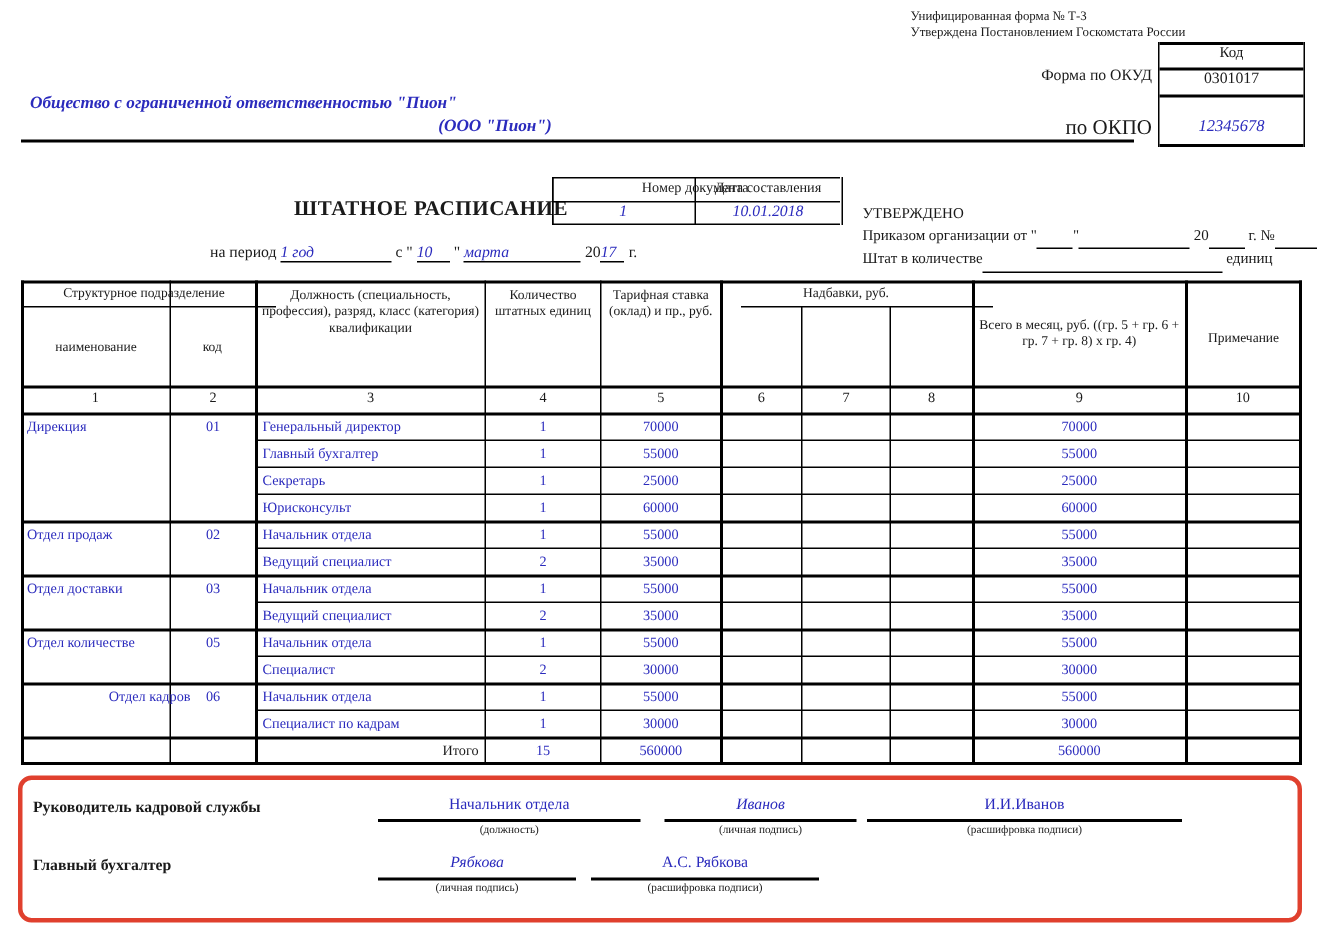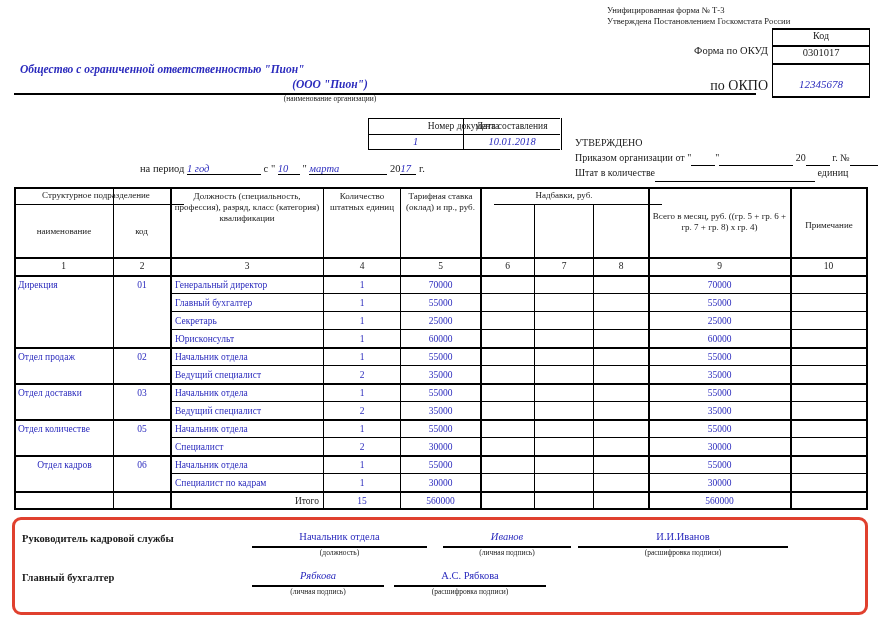--- a/index.html
+++ b/index.html
@@ -90,22 +90,22 @@
     <div class="cb-line" style="top:35px;"></div>
     <div class="cb-line" style="top:68px;"></div>
     <div class="cb-cell" style="top:2px;font-size:10px;">Код</div>
     <div class="cb-cell" style="top:19px;font-size:10.5px;">0301017</div>
     <div class="cb-cell blue ital" style="top:50px;font-size:11px;">12345678</div>
   </div>
 
   <div class="org1 blue ital bold">Общество с ограниченной ответственностью "Пион"</div>
   <div class="org2 blue ital bold">(ООО "Пион")</div>
   <div class="orgrule"></div>
-  <div class="orgcap cap">(наименование организации)</div>
-
+
+  <div class="title">ШТАТНОЕ РАСПИСАНИЕ</div>
 
   <div class="docbox">
     <div class="hline" style="top:0;"></div>
     <div class="hline" style="top:15.5px;"></div>
     <div class="hline" style="top:30.5px;"></div>
     <div class="v" style="left:0;width:0;border-right:none;"></div>
     <div class="v" style="left:0px;width:192px;"></div>
     <div class="abs" style="left:95px;top:0;width:1.3px;height:32px;background:#000;"></div>
     <div class="hd" style="left:0;width:95px;padding-left:48px;">Номер документа</div>
     <div class="hd" style="left:96px;width:96px;">Дата составления</div>
@@ -274,21 +274,21 @@
         <div class="hthin" style="left: 157px; width: 695px; top: 250px; height: 1px;"></div>
         <div class="dcell blue" style="left: 161px; top: 252px; width: 146px; text-align: left;">Специалист</div>
         <div class="dcell blue" style="left: 310px; top: 252px; width: 76px; text-align: center;">2</div>
         <div class="dcell blue" style="left: 387px; top: 252px; width: 79px; text-align: center;">30000</div>
         <div class="dcell blue" style="left: 467px; top: 252px; width: 53px; text-align: center;"></div>
         <div class="dcell blue" style="left: 521px; top: 252px; width: 58px; text-align: center;"></div>
         <div class="dcell blue" style="left: 580px; top: 252px; width: 54px; text-align: center;"></div>
         <div class="dcell blue" style="left: 635px; top: 252px; width: 141px; text-align: center;">30000</div>
         <div class="dcell blue" style="left: 777px; top: 252px; width: 75px; text-align: center;"></div>
         <div class="hthin" style="left: 0px; width: 852px; top: 268px; height: 1.5px;"></div>
-        <div class="dcell blue" style="left: 4px; top: 270px; width: 93px; text-align: center;">Отдел кадров</div>
+        <div class="dcell blue" style="left: 20px; top: 270px; width: 93px; text-align: right;">Отдел кадров</div>
         <div class="dcell blue" style="left: 100px; top: 270px; width: 56px; text-align: center;">06</div>
         <div class="dcell blue" style="left: 161px; top: 270px; width: 146px; text-align: left;">Начальник отдела</div>
         <div class="dcell blue" style="left: 310px; top: 270px; width: 76px; text-align: center;">1</div>
         <div class="dcell blue" style="left: 387px; top: 270px; width: 79px; text-align: center;">55000</div>
         <div class="dcell blue" style="left: 467px; top: 270px; width: 53px; text-align: center;"></div>
         <div class="dcell blue" style="left: 521px; top: 270px; width: 58px; text-align: center;"></div>
         <div class="dcell blue" style="left: 580px; top: 270px; width: 54px; text-align: center;"></div>
         <div class="dcell blue" style="left: 635px; top: 270px; width: 141px; text-align: center;">55000</div>
         <div class="dcell blue" style="left: 777px; top: 270px; width: 75px; text-align: center;"></div>
         <div class="hthin" style="left: 157px; width: 695px; top: 286px; height: 1px;"></div>

